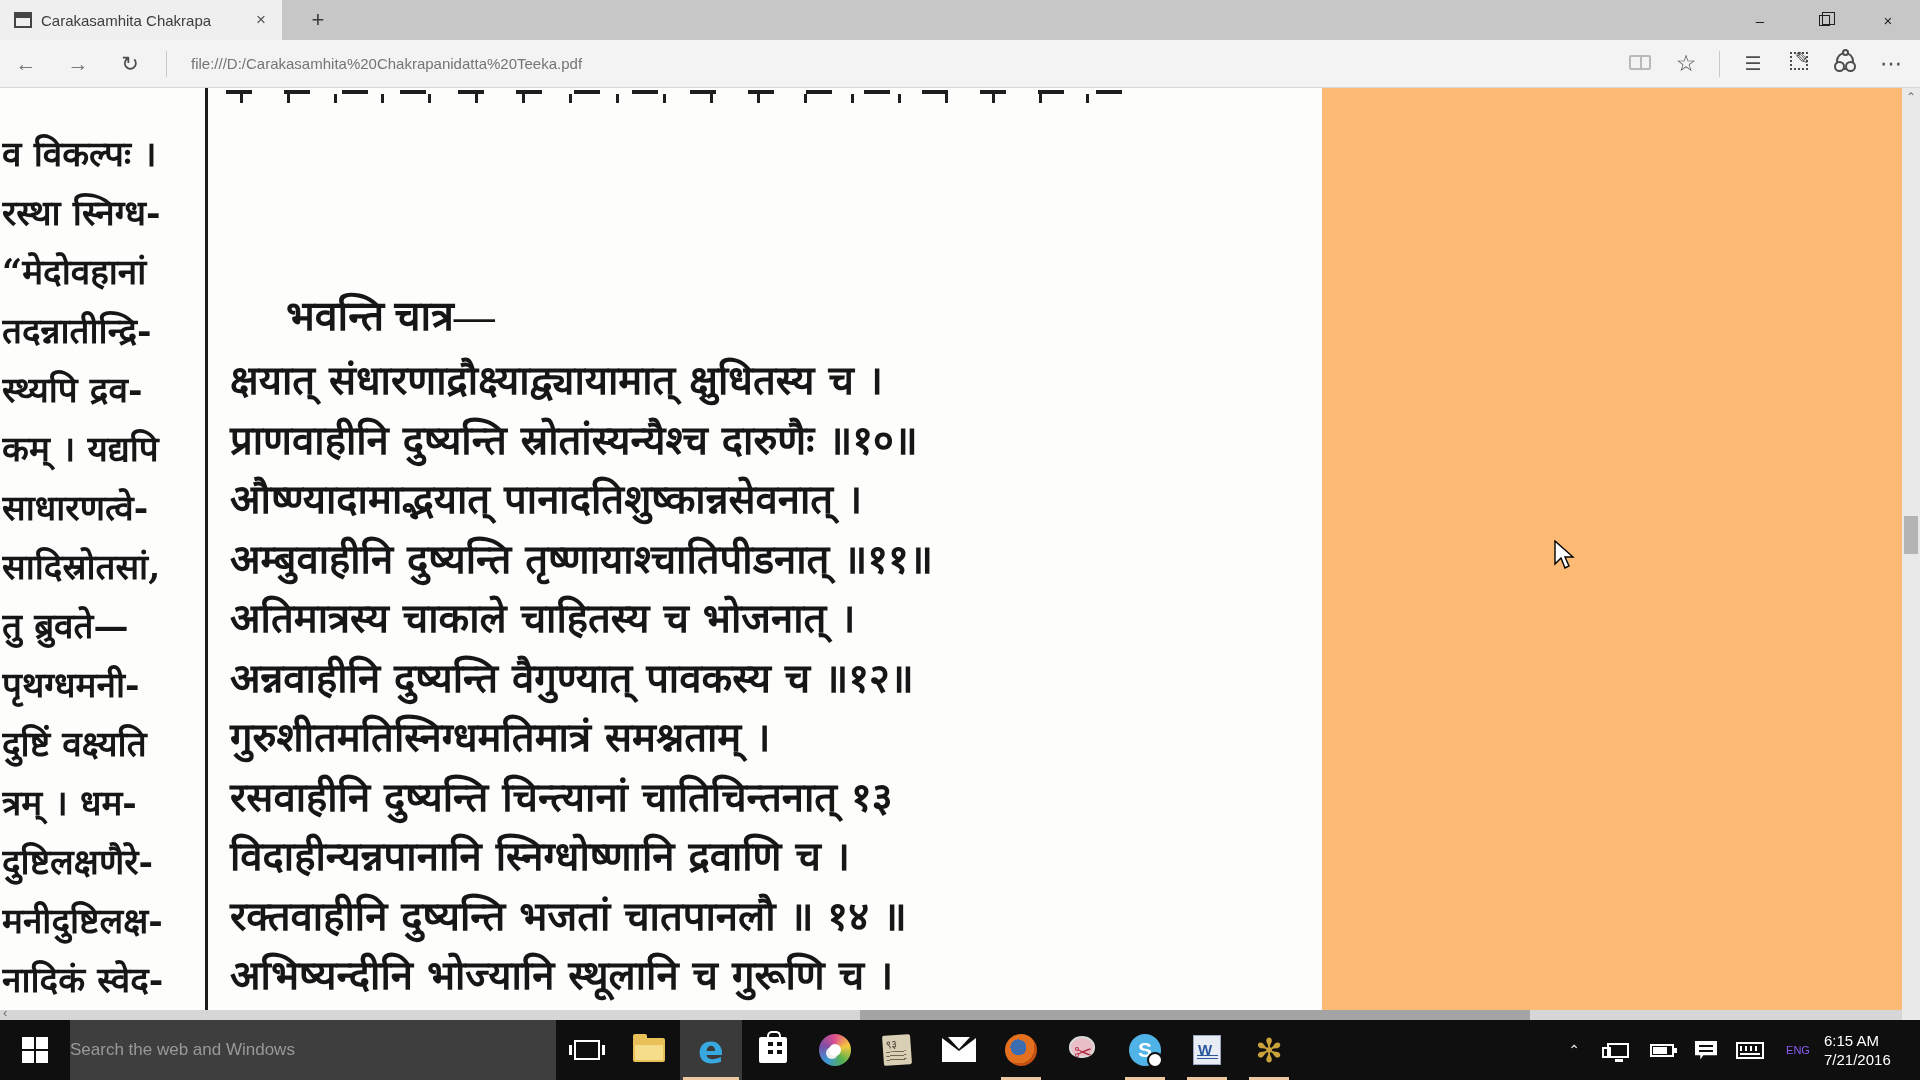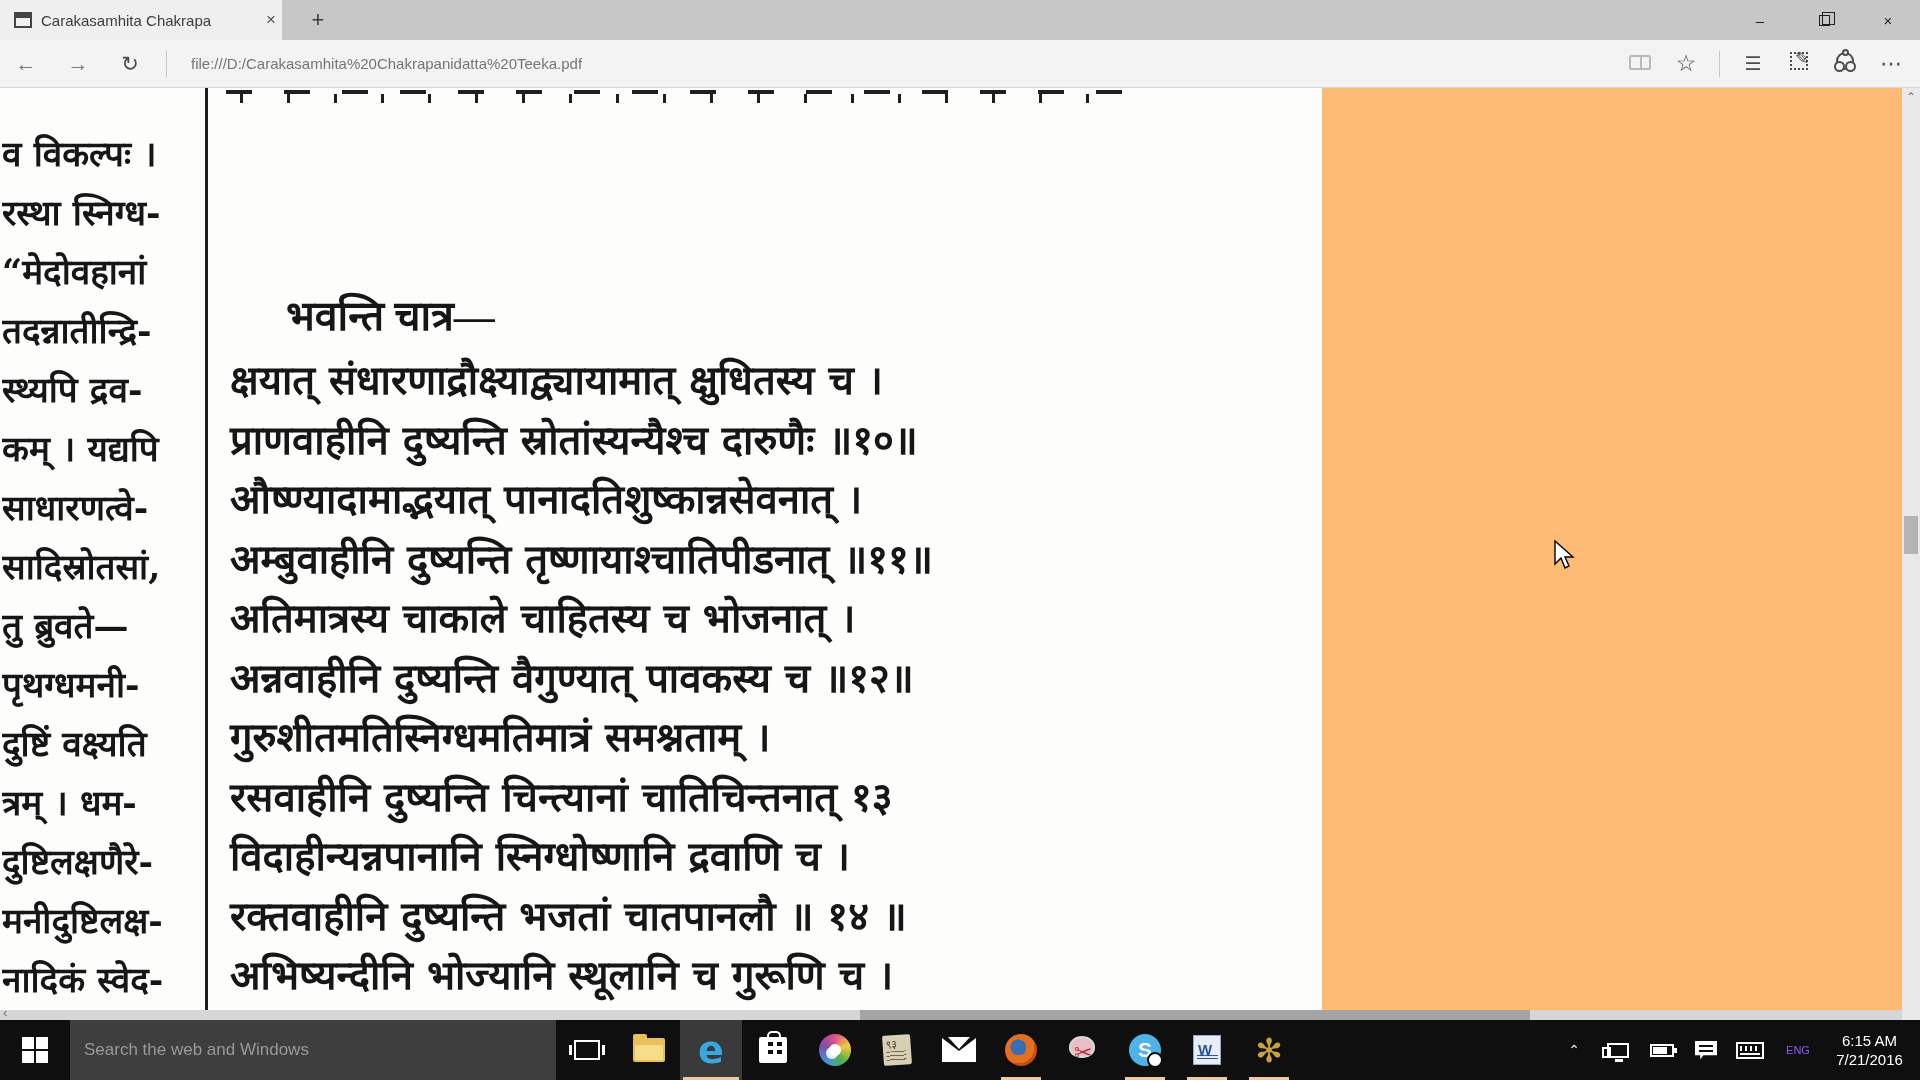--- a/index.html
+++ b/index.html
@@ -1,21 +1,21 @@
 <!DOCTYPE html>
 <html><head>
 <meta charset="utf-8">
 <style>
   * { margin:0; padding:0; box-sizing:border-box; }
   html,body { width:1920px; height:1080px; overflow:hidden; font-family:"Liberation Sans", sans-serif; }
   #screen { position:relative; width:1920px; height:1080px; background:#404040; }
 
   
   .titlebar { position:absolute; left:0; top:0; width:1920px; height:40px; background:#c7c7c7; }
-  .tab { position:absolute; left:0; top:0; width:282px; height:40px; background:#efefef; display:flex; align-items:center; padding:0 2px 0 14px; }
+  .tab { position:absolute; left:0; top:0; width:282px; height:40px; background:#efefef; display:flex; align-items:center; padding:0 12px 0 14px; }
   .favicon { width:18px; height:16px; border:2px solid #444; border-top-width:6px; margin-right:9px; flex:0 0 auto; }
   .tab-title { font-size:15px; color:#3c3c3c; white-space:nowrap; overflow:hidden; flex:1 1 auto; }
   .tab-close { font-size:17px; color:#555; padding:0 4px; margin-left:6px; cursor:default; }
   .newtab { position:absolute; left:296px; top:0; width:44px; height:40px; color:#3a3a3a; font-size:22px; display:flex; align-items:center; justify-content:center; font-weight:300; }
   .wincontrols { position:absolute; right:0; top:0; height:40px; display:flex; }
   .winbtn { width:64px; height:40px; display:flex; align-items:center; justify-content:center; color:#1f1f1f; font-size:15px; }
   .winbtn .restore-glyph { width:11px; height:11px; border:1px solid #1f1f1f; position:relative; background:#c7c7c7; }
   .winbtn .restore-glyph::before { content:""; position:absolute; left:2px; top:-4px; width:11px; height:11px; border:1px solid #1f1f1f; }
 
   
@@ -60,21 +60,21 @@
   .vthumb { position:absolute; left:2px; top:428px; width:14px; height:38px; background:#b4b4b4; }
   .hscroll { position:absolute; left:0; top:1010px; width:1902px; height:10px; background:#d6d6d6; }
   .hscroll .chev { position:absolute; left:3px; top:-5px; font-size:13px; color:#6f6f6f; }
   .hthumb { position:absolute; left:860px; top:0; width:670px; height:10px; background:#a4a4a4; }
 
   
   .taskbar { position:absolute; left:0; top:1020px; width:1920px; height:60px; background:#0f0f0f; display:flex; align-items:stretch; }
   .startbtn { width:70px; display:flex; align-items:center; justify-content:center; }
   .winlogo { width:26px; height:26px; display:grid; grid-template-columns:12px 12px; grid-template-rows:12px 12px; gap:2px; }
   .winlogo div { background:#fff; }
-  .searchbox { width:486px; background:#3e3e3e; display:flex; align-items:center; padding-left:14px; margin:0; }
+  .searchbox { width:486px; background:#3e3e3e; display:flex; align-items:center; padding-left:0; margin:0; }
   .searchbox span { color:#999; font-size:17px; }
   .taskview { width:62px; display:flex; align-items:center; justify-content:center; }
   .tv-glyph { width:26px; height:20px; border:2px solid #fff; position:relative; background:transparent; }
   .tv-glyph::before { content:""; position:absolute; left:-7px; top:3px; width:3px; height:10px; background:#fff; }
   .tv-glyph::after { content:""; position:absolute; right:-7px; top:3px; width:3px; height:10px; background:#fff; }
   .appbtn { width:62px; position:relative; display:flex; align-items:center; justify-content:center; }
   .appbtn.active { background:#3a3a3a; }
   .underline { position:absolute; bottom:0; left:11px; width:40px; height:3px; background:#ecc9a0; }
   .appbtn.active .underline { left:3px; width:56px; }
 
@@ -119,21 +119,21 @@
   .batt-glyph::before { content:""; position:absolute; right:-5px; top:2px; width:3px; height:5px; background:#fff; }
   .batt-glyph::after { content:""; position:absolute; left:1px; top:1px; width:14px; height:7px; background:#fff; }
   .ac-glyph { width:22px; height:19px; background:#fff; position:relative; clip-path:polygon(0 0,100% 0,100% 78%,38% 78%,24% 100%,24% 78%,0 78%); }
   .ac-glyph::before { content:""; position:absolute; left:4px; top:4px; width:14px; height:8px;
       background:repeating-linear-gradient(#0f0f0f 0 2px, transparent 2px 5px); }
   .kb-glyph { width:28px; height:17px; border:2px solid #fff; position:relative; }
   .kb-glyph::before { content:""; position:absolute; left:2px; top:2px; width:20px; height:5px;
       background:repeating-linear-gradient(90deg, #fff 0 2px, transparent 2px 5px); }
   .kb-glyph::after { content:""; position:absolute; left:2px; bottom:2px; width:20px; height:2px; background:#fff; }
   .lang { font-size:11px; color:#8b5cf6; width:52px; text-align:center; }
-  .clock { width:96px; text-align:center; padding-right:5px; color:#fff; font-size:15px; line-height:19px; }
+  .clock { width:96px; text-align:left; padding-right:5px; color:#fff; font-size:15px; line-height:19px; }
 
   
   .cursor { position:absolute; left:1553px; top:540px; z-index:99; }
 </style>
 </head>
 <body>
 
 <div id="screen">
 
   <div class="titlebar">

